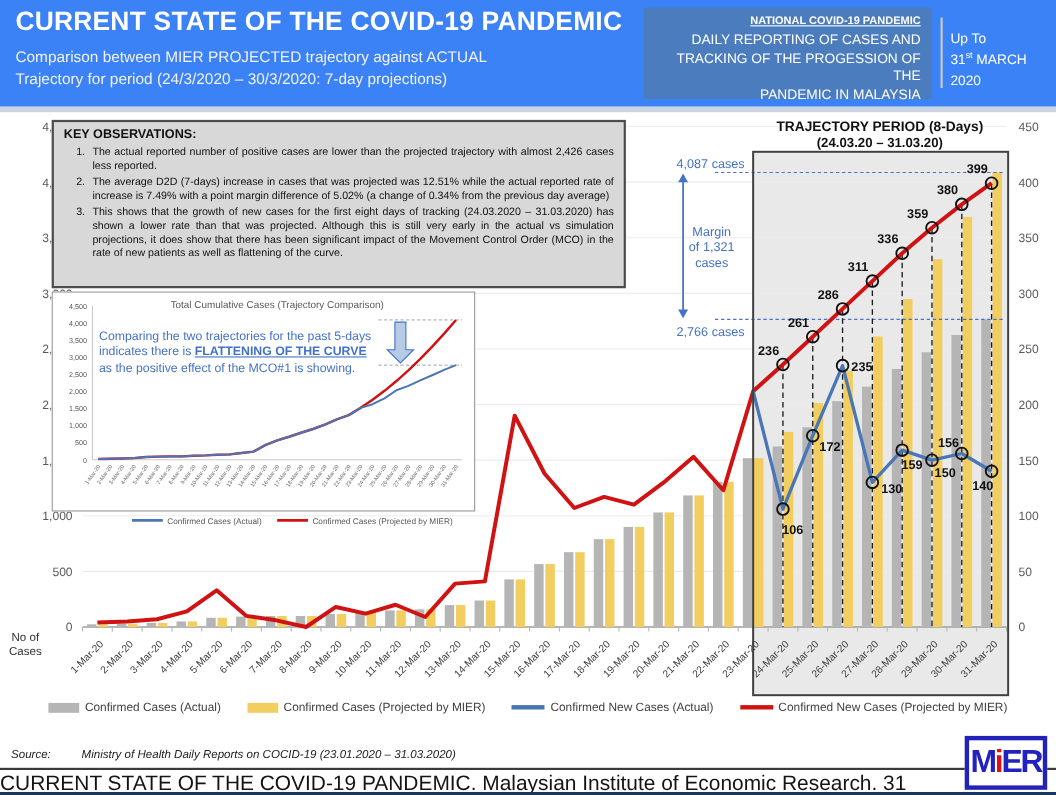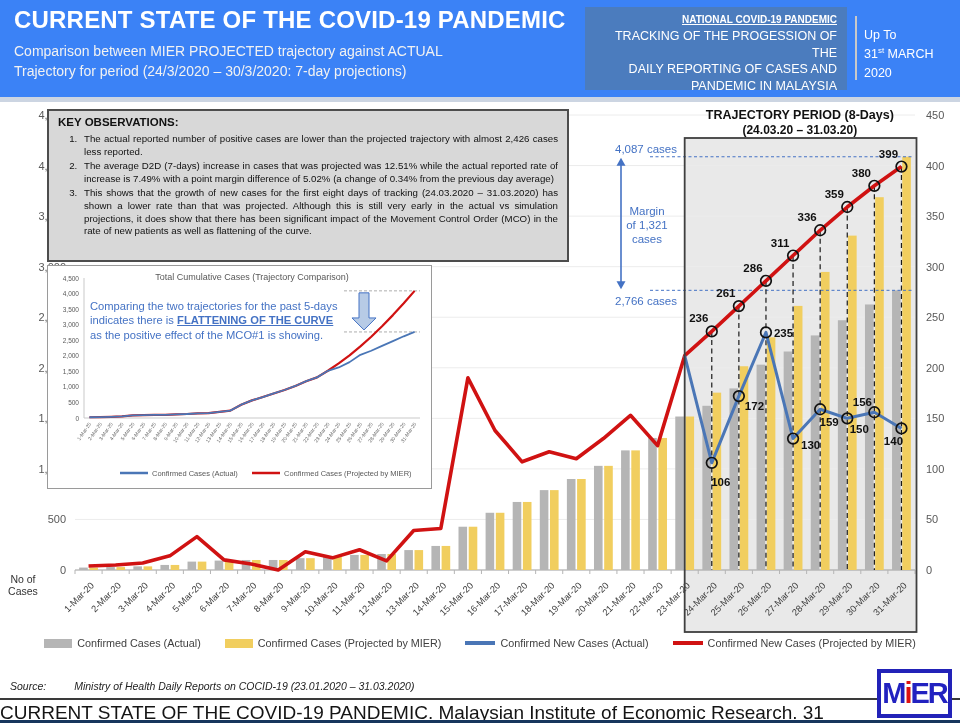--- a/index.html
+++ b/index.html
@@ -18,21 +18,21 @@
   #upto { position:absolute; left:864px; top:26px; color:#fff; font-size:12.5px; line-height:1.5; }
   sup { font-size:8px; }
 
   
   #keyobs { position:absolute; left:47px; top:109px; width:522px; height:153px; background:#d8d8d8; border:2px solid #4d4d4d; padding:5px 9px 0 9px; }
   #keyobs-title { font-size:11.5px; font-weight:bold; margin-bottom:5px; color:#111; }
   #keyobs ol { margin-left:22px; }
   #keyobs li { font-size:9.7px; line-height:1.3; text-align:justify; color:#111; margin-bottom:2px; padding-left:4px; }
 
   
-  #inset { position:absolute; left:47px; top:265px; width:385px; height:224px; background:#fff; border:1.5px solid #9a9a9a; }
+  #inset { position:absolute; left:47px; top:265px; width:385px; height:200px; background:#fff; border:1.5px solid #9a9a9a; }
   #inset-note { position:absolute; left:42px; top:33px; width:252px; color:#4472c4; font-size:11.2px; line-height:1.28; }
   #inset-note .hl { font-weight:bold; text-decoration:underline; }
 
   
   #legend { position:absolute; left:0px; top:637px; width:960px; display:flex; justify-content:center; align-items:center; gap:24px; font-size:10.8px; color:#3f3f3f; }
   .lg-item { display:flex; align-items:center; gap:5px; }
   .lg-swatch { width:28px; height:9px; display:inline-block; }
   .lg-line { width:30px; height:3.5px; display:inline-block; }
 
   
@@ -52,22 +52,22 @@
 <div id="page">
 
   <div id="header">
     <div id="page-title">CURRENT STATE OF THE COVID-19 PANDEMIC</div>
     <div id="page-subtitle">
       <div>Comparison between MIER PROJECTED trajectory against ACTUAL</div>
       <div>Trajectory for period (24/3/2020 – 30/3/2020: 7-day projections)</div>
     </div>
     <div id="badge">
       <div class="badge-l1">NATIONAL COVID-19 PANDEMIC</div>
+      <div class="badge-l">DAILY REPORTING OF CASES AND</div>
       <div class="badge-l">TRACKING OF THE PROGESSION OF THE</div>
-      <div class="badge-l">DAILY REPORTING OF CASES AND</div>
       <div class="badge-l">PANDEMIC IN MALAYSIA</div>
     </div>
     <div id="badge-divider"></div>
     <div id="upto">
       <div>Up To</div>
       <div><span>31</span><sup>st</sup><span> MARCH 2020</span></div>
     </div>
   </div>
   <div id="header-strip"></div>
 

